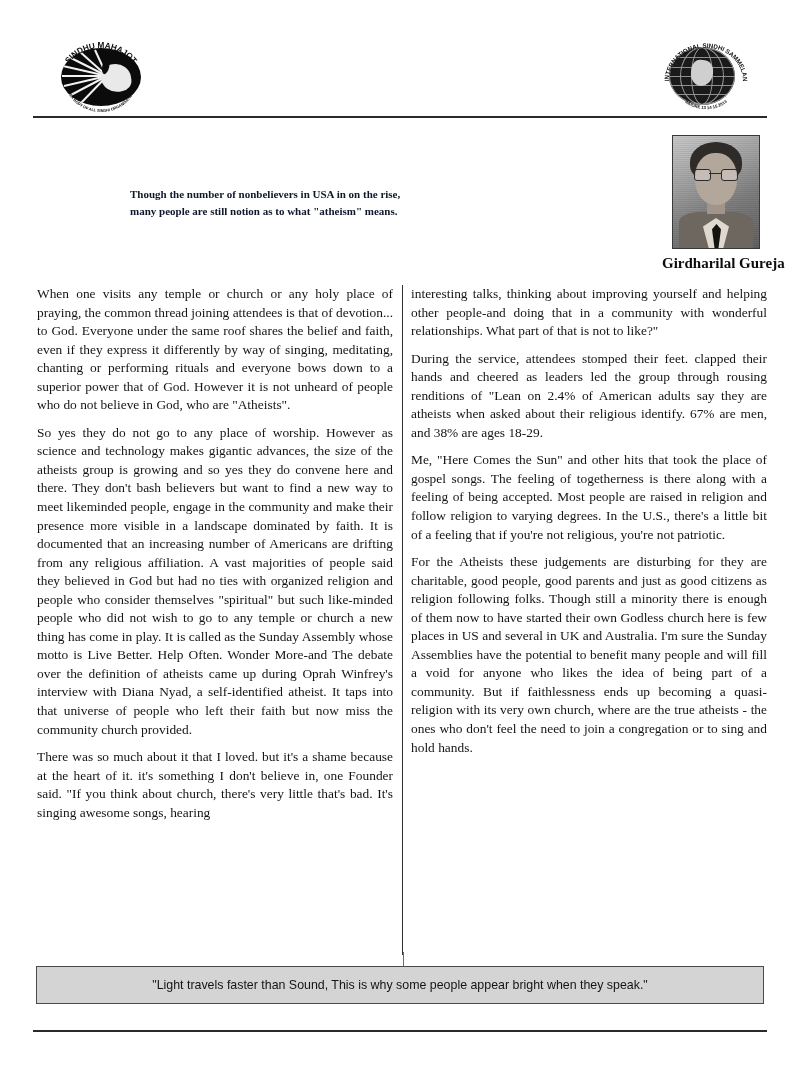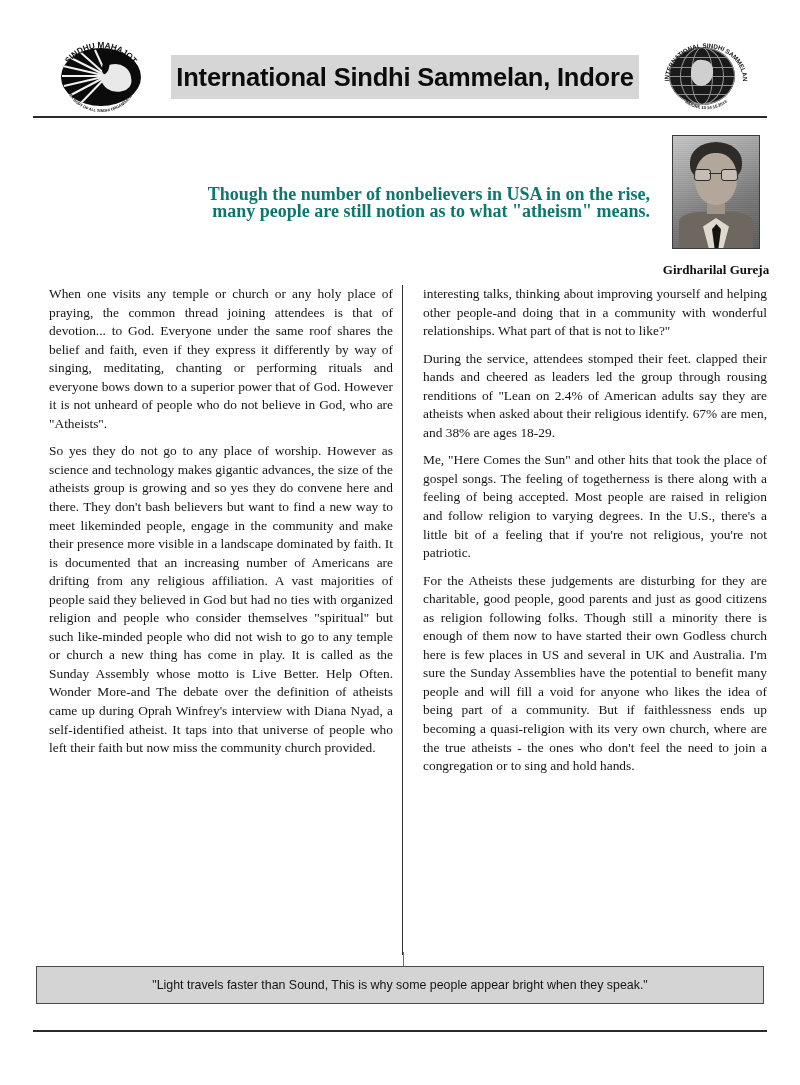--- a/index.html
+++ b/index.html
@@ -177,26 +177,26 @@
     font-weight: bold;
     font-size: 29px;
     letter-spacing: 0.5px;
     color: #0b0b0b;
   }
   .subhead {
     position: absolute;
     left: 130px;
     top: 186px;
     width: 520px;
-    text-align: right;
+    text-align: left;
     font-family: "Liberation Serif", serif;
     font-weight: bold;
-    font-size: 18px;
+    font-size: 11px;
     line-height: 17px;
-    color: #0f766e;
+    color: #0f172a;
   }
 
   
   .author-block {
     position: absolute;
     left: 662px;
     top: 135px;
     width: 108px;
     text-align: center;
   }
@@ -264,24 +264,24 @@
     clip-path: polygon(50% 0, 100% 28%, 78% 100%, 22% 100%, 0 28%);
   }
   .ph-tie {
     position: absolute;
     left: 39px; bottom: 0;
     width: 9px; height: 24px;
     background: #15130f;
     clip-path: polygon(50% 0, 100% 22%, 72% 100%, 28% 100%, 0 22%);
   }
   .author-name {
-    margin-top: 13px;
+    margin-top: 6px;
     font-family: "Liberation Serif", serif;
     font-weight: bold;
-    font-size: 13px;
+    font-size: 15px;
     color: #0d0d0d;
     white-space: nowrap;
   }
 
   
   .columns {
     position: absolute;
     left: 33px;
     top: 285px;
     width: 734px;
@@ -300,21 +300,21 @@
   .col-right { left: 374px; }
   .col-divider {
     position: absolute;
     left: 369px;
     top: 0px;
     width: 0;
     height: 670px;
     border-left: 1px solid #2f2f2f;
   }
   .col p {
-    margin: 0 0 9px 16px;
+    margin: 0 0 9px 4px;
   }
   .col p:last-child { margin-bottom: 0; }
   .col b { font-weight: normal; }
 
   
   .quote-box {
     position: absolute;
     left: 36px;
     top: 966px;
     width: 728px;
@@ -381,23 +381,20 @@
           <text font-size="8.2">
             <textPath href="#arcTop" startOffset="50%" text-anchor="middle">SINDHU MAHAJOT</textPath>
           </text>
           <text font-size="3.9" fill="#e8e8e8">
             <textPath href="#arcBot" startOffset="50%" text-anchor="middle">APEX BODY OF ALL SINDHI ORGANISATIONS</textPath>
           </text>
         </svg>
       </div>
     </div>
 
-    <div class="banner">
-      <div class="banner-title">International Sindhi Sammelan, Indore</div>
-    </div>
 
     <div class="logo-right">
       <div class="globe">
         <div class="lat" style="top:10px;"></div>
         <div class="lat" style="top:20px;"></div>
         <div class="lat" style="top:29px;"></div>
         <div class="lat" style="top:38px;"></div>
         <div class="lat" style="top:47px;"></div>
         <div class="merid" style="width:66px;"></div>
         <div class="merid" style="width:44px;"></div>
@@ -444,20 +441,21 @@
   </div>
 
   <div class="columns">
     <div class="col-divider"></div>
 
     <div class="col col-left">
       <p>When one visits any temple or church or any holy place of praying, the common thread joining attendees is that of devotion... to God. Everyone under the same roof shares the belief and faith, even if they express it differently by way of singing, meditating, chanting or performing rituals and everyone bows down to a superior power that of God. However it is not unheard of people who do not believe in God, who are "Atheists".</p>
       <p>
         <span>So yes they do not go to any place of worship. However as science and technology makes gigantic advances, the size of the atheists group is growing and so yes they do convene here and there. They don't bash believers but want to find a new way to meet likeminded people, engage in the community and make their presence more visible in a landscape dominated by faith. It is documented that an increasing number of Americans are drifting from any religious affiliation. A vast majorities of people said they believed in God but had no ties with organized religion and people who consider themselves "spiritual" but such like-minded people who did not wish to go to any temple or church a new thing has come in play. It is called as the Sunday Assembly whose motto is Live Better. Help Often. Wonder More-and </span><b>The debate over the definition of atheists came up during Oprah Winfrey's interview with Diana Nyad, a self-identified atheist.</b><span> It taps into that universe of people who left their faith but now miss the community church provided.</span>
       </p>
+      <p>There was so much about it that I loved. but it's a shame because at the heart of it. it's something I don't believe in, one Founder said. "If you think about church, there's very little that's bad. It's singing awesome songs, hearing</p>
     </div>
 
     <div class="col col-right">
       <p>interesting talks, thinking about improving yourself and helping other people-and doing that in a community with wonderful relationships. What part of that is not to like?"</p>
       <p><b>During the service, attendees stomped their feet. clapped their hands and cheered as leaders led the group through rousing renditions of "Lean on 2.4% of American adults say they are atheists when asked about their religious identify. 67% are men, and 38% are ages 18-29.</b></p>
       <p>Me, "Here Comes the Sun" and other hits that took the place of gospel songs. The feeling of togetherness is there along with a feeling of being accepted. Most people are raised in religion and follow religion to varying degrees. In the U.S., there's a little bit of a feeling that if you're not religious, you're not patriotic.</p>
       <p>For the Atheists these judgements are disturbing for they are charitable, good people, good parents and just as good citizens as religion following folks. Though still a minority there is enough of them now to have started their own Godless church here is few places in US and several in UK and Australia. I'm sure the Sunday Assemblies have the potential to benefit many people and will fill a void for anyone who likes the idea of being part of a community. But if faithlessness ends up becoming a quasi-religion with its very own church, where are the true atheists - the ones who don't feel the need to join a congregation or to sing and hold hands.</p>
     </div>
   </div>
 

